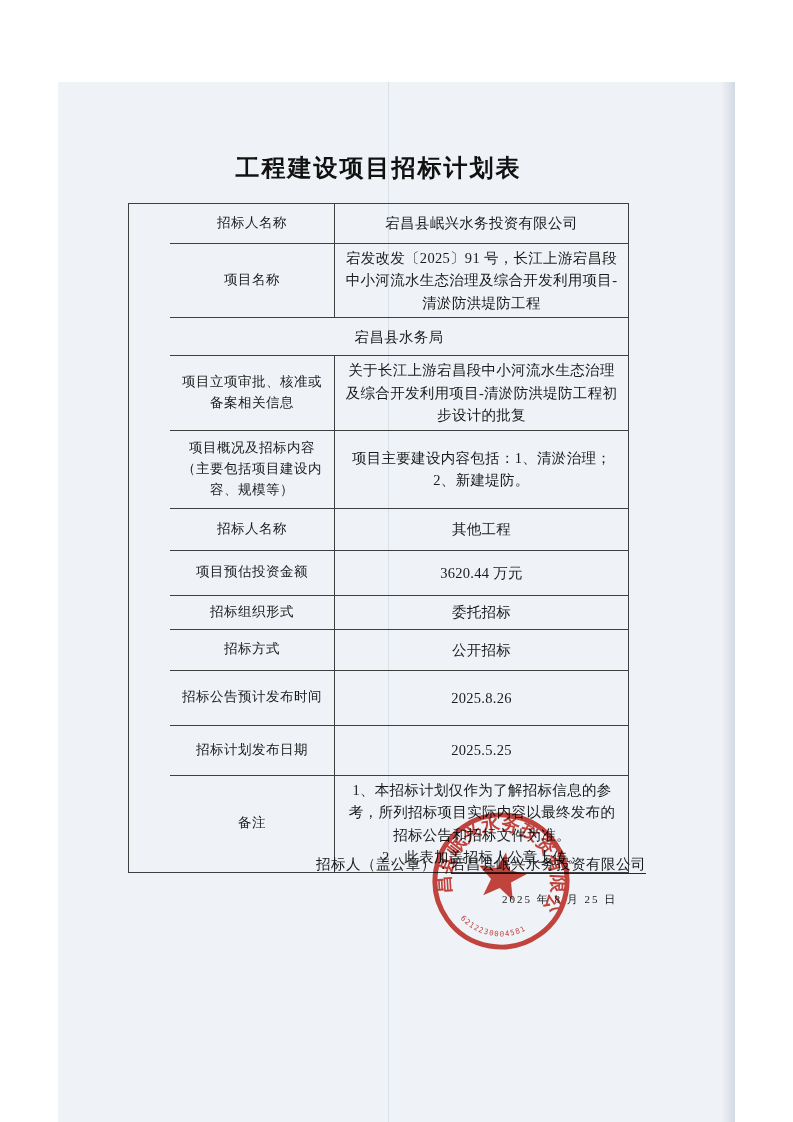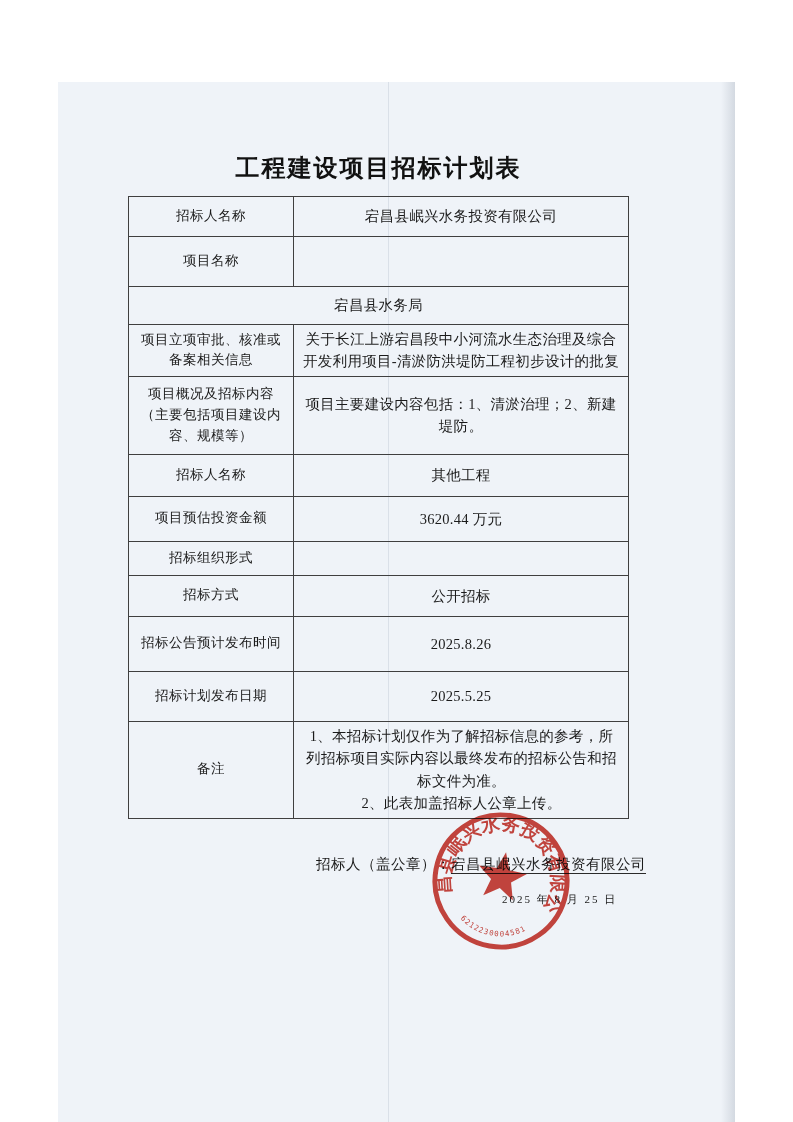--- a/index.html
+++ b/index.html
@@ -26,23 +26,24 @@
   .fold-line {
     position:absolute; left:330px; top:0; width:1px; height:100%;
     background:rgba(165,175,190,0.28);
   }
   .doc-title {
     position:absolute; left:70px; top:70px; width:501px;
     text-align:center; font-size:24px; font-weight:bold; letter-spacing:2px;
     color:#111;
   }
   .bid-table {
-    position:absolute; left:70px; top:114px; width:501px;
+    position:absolute; left:70px; top:121px; width:501px;
     border:1.5px solid #3f3f3f;
     background:transparent;
+    padding-left:41px;
   }
   .trow { display:flex; border-bottom:1.5px solid #3f3f3f; }
   .trow:last-child { border-bottom:none; }
   .cell { display:flex; align-items:center; padding:3px 8px; }
   .lcell {
     width:165px; flex:0 0 165px;
     justify-content:center; text-align:center;
     border-right:1.5px solid #3f3f3f;
     font-size:13.5px; letter-spacing:0.5px; line-height:1.55;
   }
@@ -79,20 +80,21 @@
 
   <div class="doc-title">工程建设项目招标计划表</div>
 
   <div class="bid-table">
     <div class="trow" style="min-height:40px">
       <div class="cell lcell">招标人名称</div>
       <div class="cell vcell">宕昌县岷兴水务投资有限公司</div>
     </div>
     <div class="trow" style="min-height:50px">
       <div class="cell lcell">项目名称</div>
+      <div class="cell vcell">宕发改发〔2025〕91 号，长江上游宕昌段中小河流水生态治理及综合开发利用项目-清淤防洪堤防工程</div>
     </div>
     <div class="trow" style="min-height:38px">
       <div class="cell vcell">宕昌县水务局</div>
     </div>
     <div class="trow" style="min-height:49px">
       <div class="cell lcell">项目立项审批、核准或备案相关信息</div>
       <div class="cell vcell">关于长江上游宕昌段中小河流水生态治理及综合开发利用项目-清淤防洪堤防工程初步设计的批复</div>
     </div>
     <div class="trow" style="min-height:78px">
       <div class="cell lcell">项目概况及招标内容（主要包括项目建设内容、规模等）</div>
@@ -101,20 +103,21 @@
     <div class="trow" style="min-height:42px">
       <div class="cell lcell">招标人名称</div>
       <div class="cell vcell">其他工程</div>
     </div>
     <div class="trow" style="min-height:45px">
       <div class="cell lcell">项目预估投资金额</div>
       <div class="cell vcell">3620.44 万元</div>
     </div>
     <div class="trow" style="min-height:34px">
       <div class="cell lcell">招标组织形式</div>
+      <div class="cell vcell">委托招标</div>
     </div>
     <div class="trow" style="min-height:41px">
       <div class="cell lcell">招标方式</div>
       <div class="cell vcell">公开招标</div>
     </div>
     <div class="trow" style="min-height:55px">
       <div class="cell lcell">招标公告预计发布时间</div>
       <div class="cell vcell">2025.8.26</div>
     </div>
     <div class="trow" style="min-height:50px">

